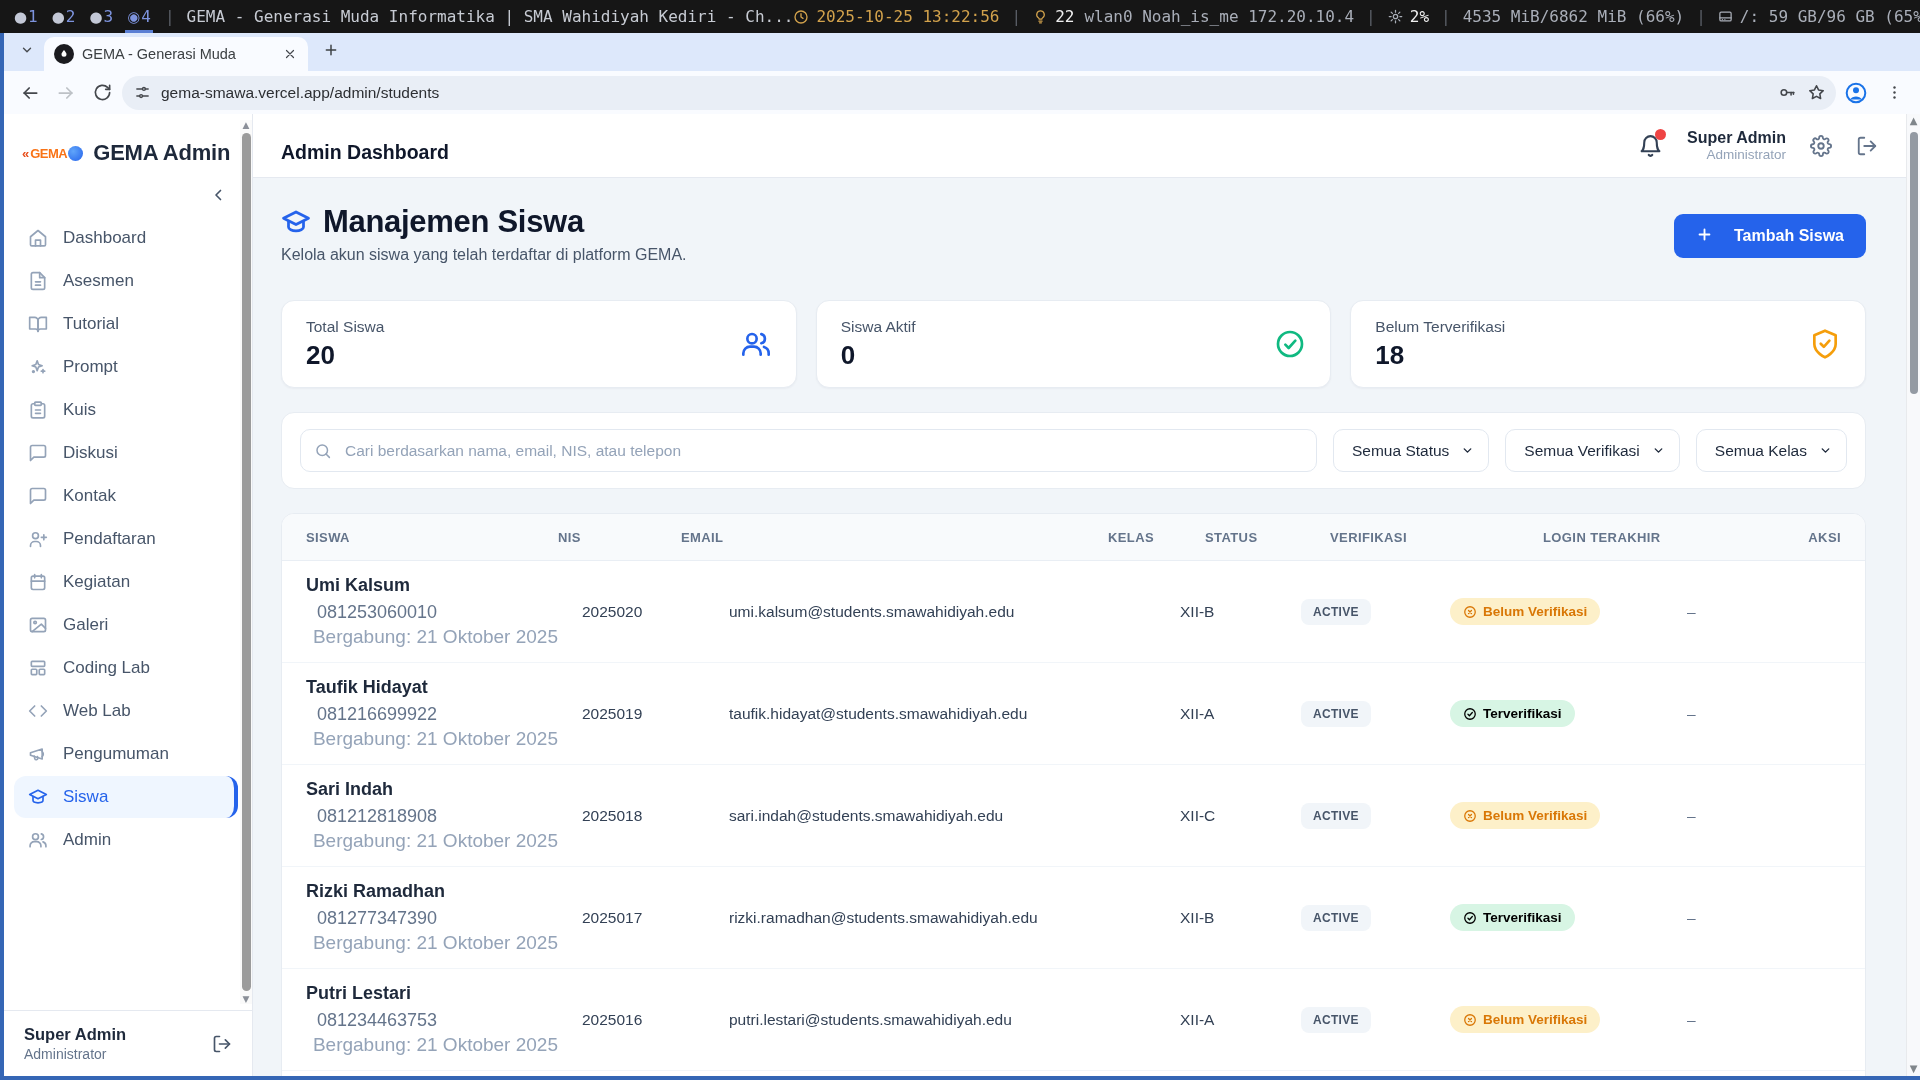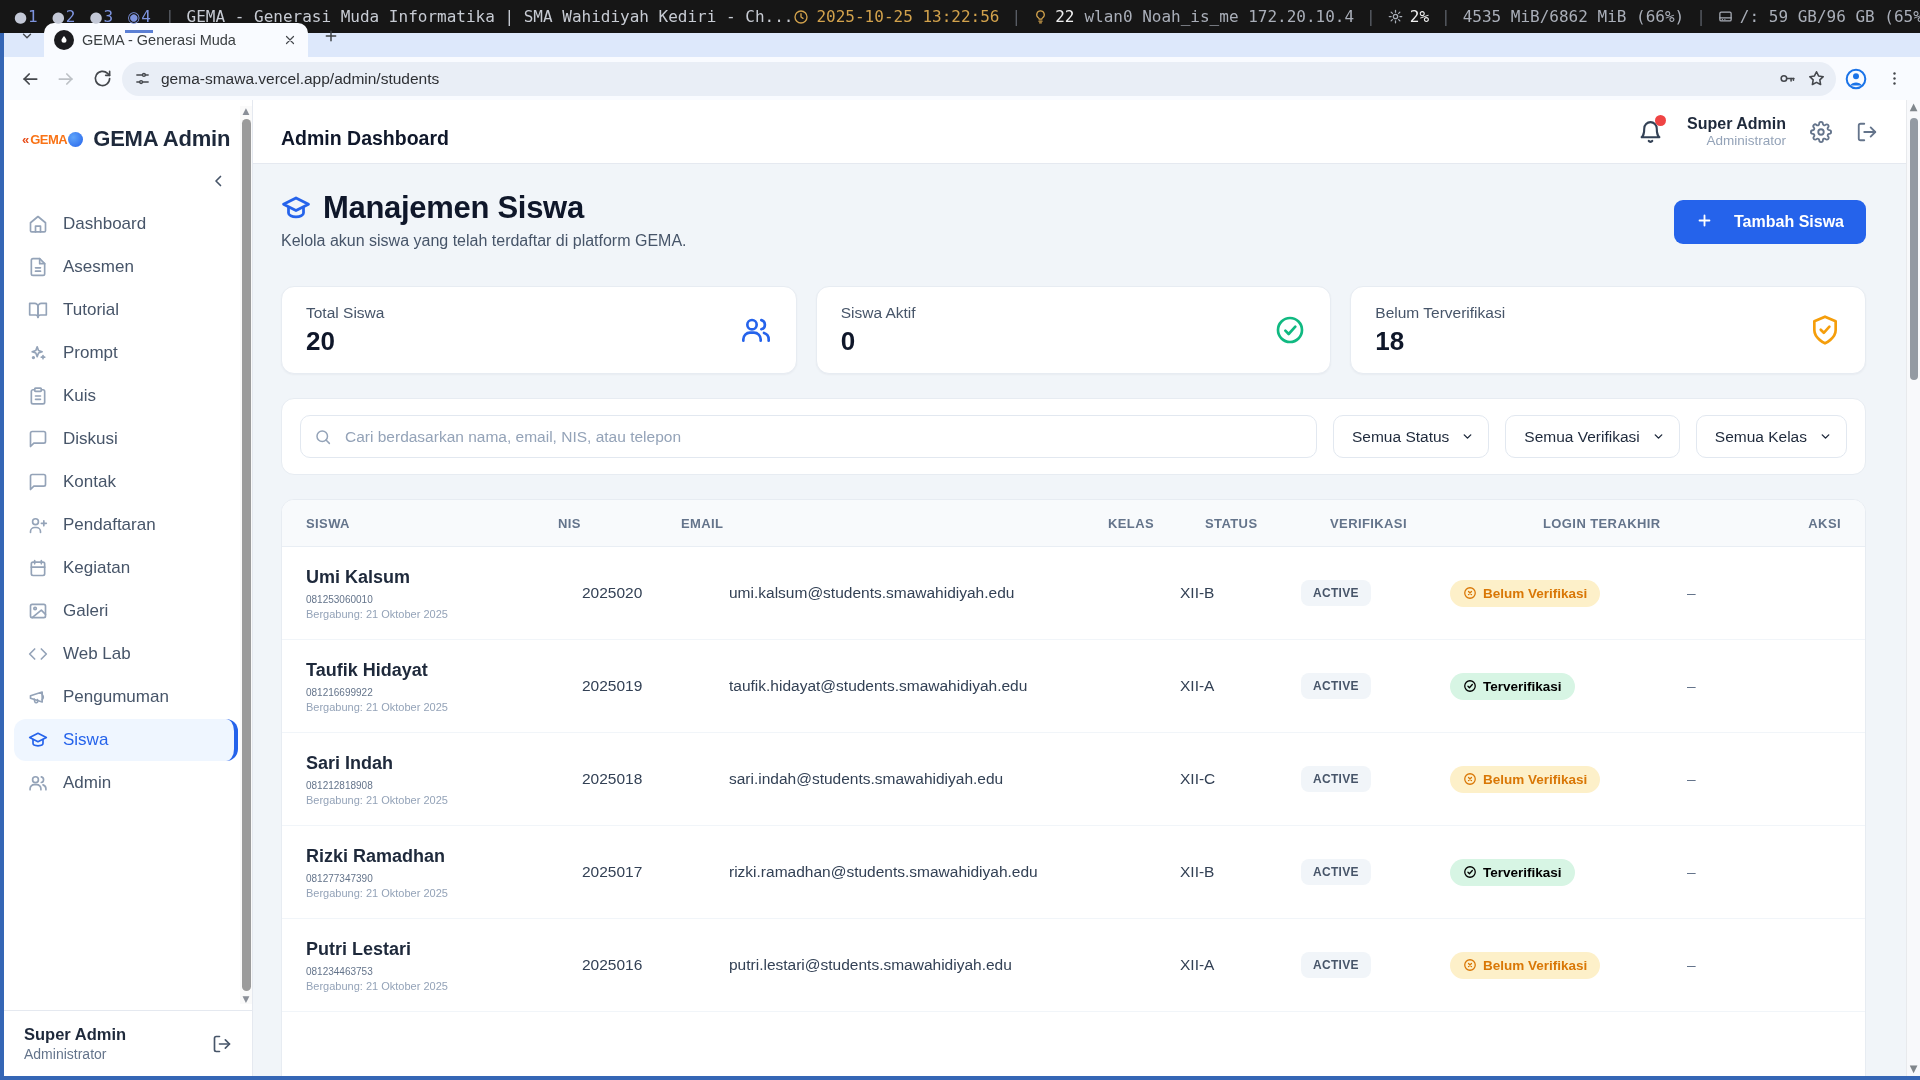--- a/index.html
+++ b/index.html
@@ -24,21 +24,21 @@
   .sb-ic { display:inline-flex; vertical-align:middle; }
   .sb-group { display:inline-flex; align-items:center; gap:7px; }
 
   
   .window { flex:1; display:flex; flex-direction:column; border-left:4px solid #3566b5; border-bottom:4px solid #3566b5; min-height:0; }
   .wmbar { height:34px; display:flex; flex:0 0 auto; font-family:"DejaVu Sans Mono",monospace; font-size:16px; }
   .wm-tab-left { width:958px; background:#222222; color:#b4b8bf; display:flex; align-items:center; padding:0 10px; }
   .wm-tab-right { flex:1; background:#4a6d99; color:#eef2f6; display:flex; align-items:center; padding:0 8px; overflow:hidden; white-space:nowrap; }
 
   
-  .tabstrip { height:24px; background:#dde8fb; display:flex; align-items:flex-end; padding:0 0 0 6px; flex:0 0 auto; }
+  .tabstrip { height:38px; background:#dde8fb; display:flex; align-items:flex-end; padding:0 0 0 6px; flex:0 0 auto; }
   .tab-search { width:30px; height:30px; margin:0 2px 4px 2px; display:flex; align-items:center; justify-content:center; color:#474b50; border-radius:50%; }
   .tab { width:264px; height:34px; background:#f9fbff; border-radius:10px 10px 0 0; display:flex; align-items:center; padding:0 8px 0 10px; gap:8px; }
   .favicon { width:20px; height:20px; border-radius:50%; background:#1b1b1f; display:flex; align-items:center; justify-content:center; flex:0 0 auto; }
   .tab-title { flex:1; font-size:14.5px; color:#3c4043; white-space:nowrap; overflow:hidden;
     -webkit-mask-image:linear-gradient(90deg,#000 82%,transparent); mask-image:linear-gradient(90deg,#000 82%,transparent); }
   .tab-close { width:20px; height:20px; display:flex; align-items:center; justify-content:center; color:#45484d; font-size:15px; border-radius:50%; flex:0 0 auto; }
   .newtab { width:30px; height:30px; margin:0 0 4px 8px; display:flex; align-items:center; justify-content:center; color:#3c4043; }
 
   
   .urlrow { height:43px; background:#f9fbff; display:flex; align-items:center; padding:0 10px; gap:4px; flex:0 0 auto; }
@@ -116,22 +116,22 @@
     gap:12px; padding:0 14px 0 18px; font-size:15.5px; color:#1e293b; flex:0 0 auto; }
   .filter-chev { color:#1e293b; display:flex; }
 
   .table-card { background:#fff; border:1px solid #e7ecf2; border-radius:13px; overflow:hidden; }
   .t-head, .t-row { display:grid; grid-template-columns:252px 123px 427px 97px 125px 213px 215px 1fr; align-items:center; padding:0 24px; }
   .t-head { background:#f8fafc; border-bottom:1px solid #e9eef4; height:47px; }
   .t-h { font-size:13px; font-weight:700; color:#64748b; letter-spacing:.4px; }
   .t-h.right { text-align:right; }
   .t-row { min-height:93px; border-bottom:1px solid #f1f5f9; padding-top:14px; padding-bottom:14px;gap:24px; }
   .cell-name { font-size:18px; font-weight:700; color:#1e293b; }
-  .cell-phone { font-size:10px; color:#64748b; margin-top:6px; }
-  .cell-joined { font-size:11px; color:#94a3b8; margin-top:3px; }
+  .cell-phone { font-size:18px; color:#64748b; margin-top:6px;margin-left:11px; }
+  .cell-joined { font-size:19px; color:#94a3b8; margin-top:3px;text-align:right; }
   .cell-plain { font-size:15.5px; color:#334155; }
   .badge-status { display:inline-block; background:#f1f5f9; color:#475569; font-size:12px; font-weight:700;
     letter-spacing:.3px; padding:6px 12px; border-radius:8px; }
   .badge-verif { display:inline-flex; align-items:center; gap:6px; font-size:13.5px; font-weight:600; padding:6px 13px; border-radius:999px; }
   .badge-verif.pending { background:#fdf0c9; color:#d97706; }
   .badge-verif.ok { background:#d7f5e4; color:#000000; }
   .badge-verif .bv-ic { display:flex; }
   .cell-dash { font-size:15.5px; color:#64748b; }
   .actions { display:flex; gap:10px; justify-content:flex-end; }
   .act-btn { width:35px; height:35px; border-radius:9px; display:flex; align-items:center; justify-content:center; border:1px solid; }
@@ -414,20 +414,30 @@
                   <rect x="3" y="4" width="18" height="16" rx="2"></rect>
                   <circle cx="8.5" cy="9" r="1.5"></circle>
                   <path d="m21 16-5-5L5 20"></path>
                 </svg>
               </span>
             <span>Galeri</span>
           </div>
           <div class="nav-item">
             <span class="nav-ic">
                 <svg width="20" height="20" viewBox="0 0 24 24" fill="none" stroke="currentColor" stroke-width="2" stroke-linecap="round" stroke-linejoin="round">
+                  <rect x="4" y="4" width="16" height="6" rx="1"></rect>
+                  <rect x="4" y="13.5" width="6.5" height="6.5" rx="1"></rect>
+                  <rect x="13.5" y="13.5" width="6.5" height="6.5" rx="1"></rect>
+                </svg>
+              </span>
+            <span>Coding Lab</span>
+          </div>
+          <div class="nav-item">
+            <span class="nav-ic">
+                <svg width="20" height="20" viewBox="0 0 24 24" fill="none" stroke="currentColor" stroke-width="2" stroke-linecap="round" stroke-linejoin="round">
                   <path d="m16 6 6 6-6 6"></path>
                   <path d="M8 6l-6 6 6 6"></path>
                 </svg>
               </span>
             <span>Web Lab</span>
           </div>
           <div class="nav-item">
             <span class="nav-ic">
                 <svg width="20" height="20" viewBox="0 0 24 24" fill="none" stroke="currentColor" stroke-width="2" stroke-linecap="round" stroke-linejoin="round">
                   <path d="M3 10.5v3l14 4.5V6L3 10.5Z"></path>

